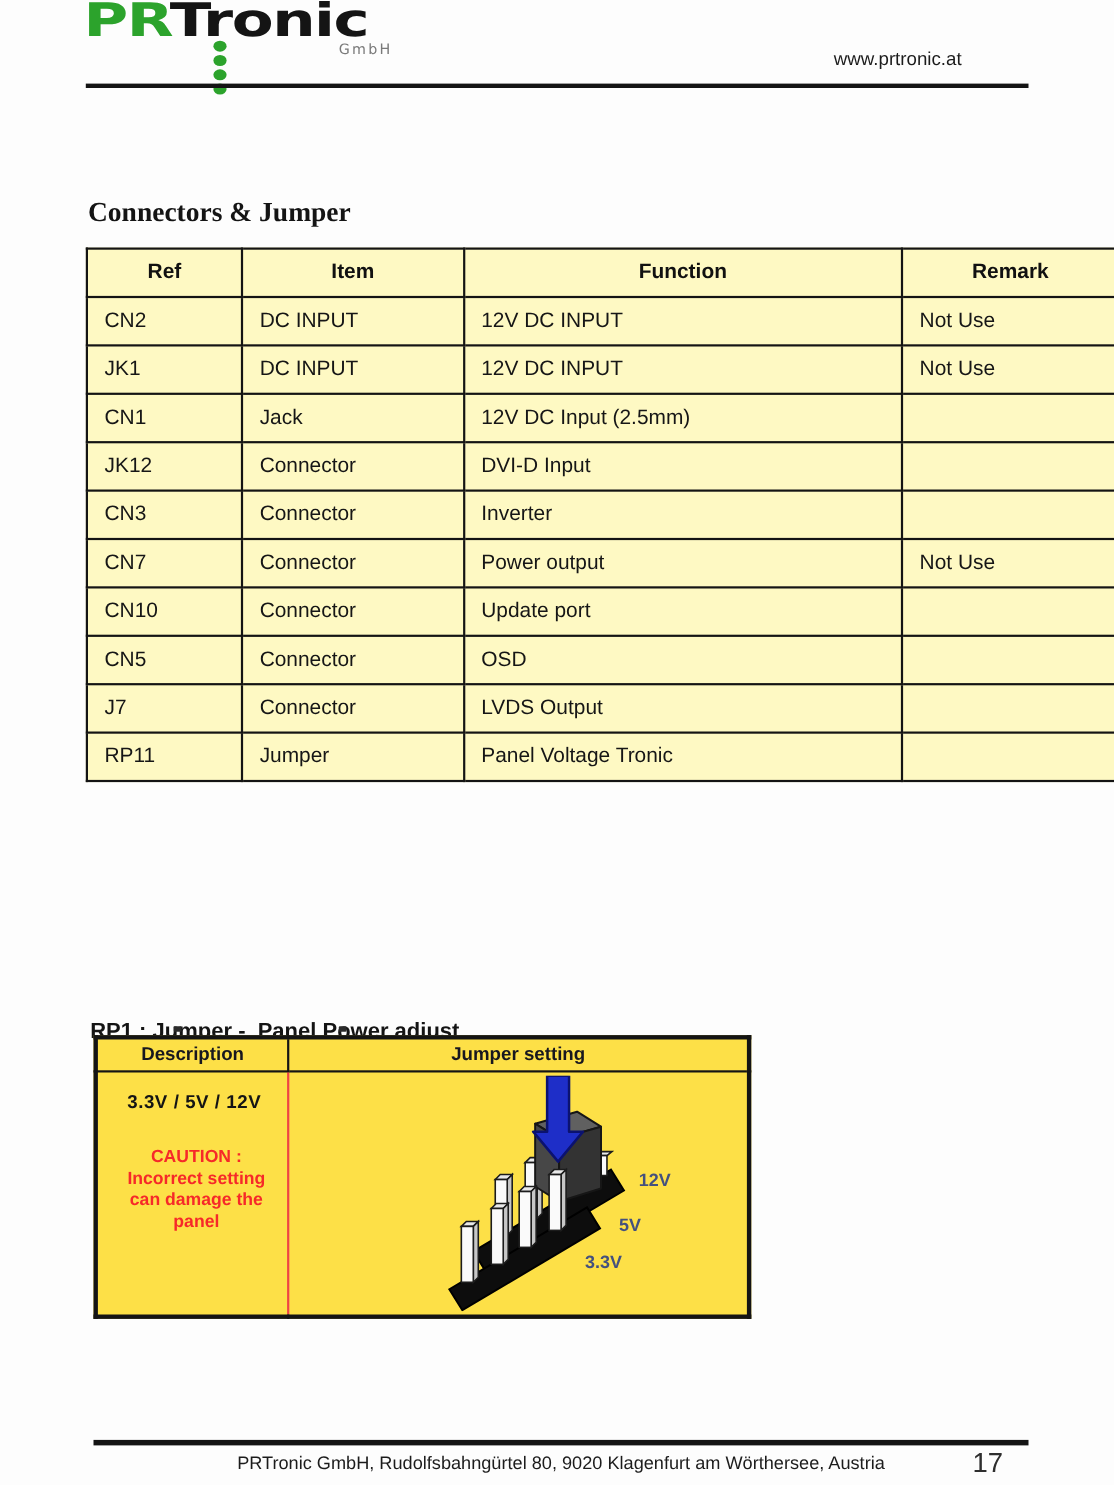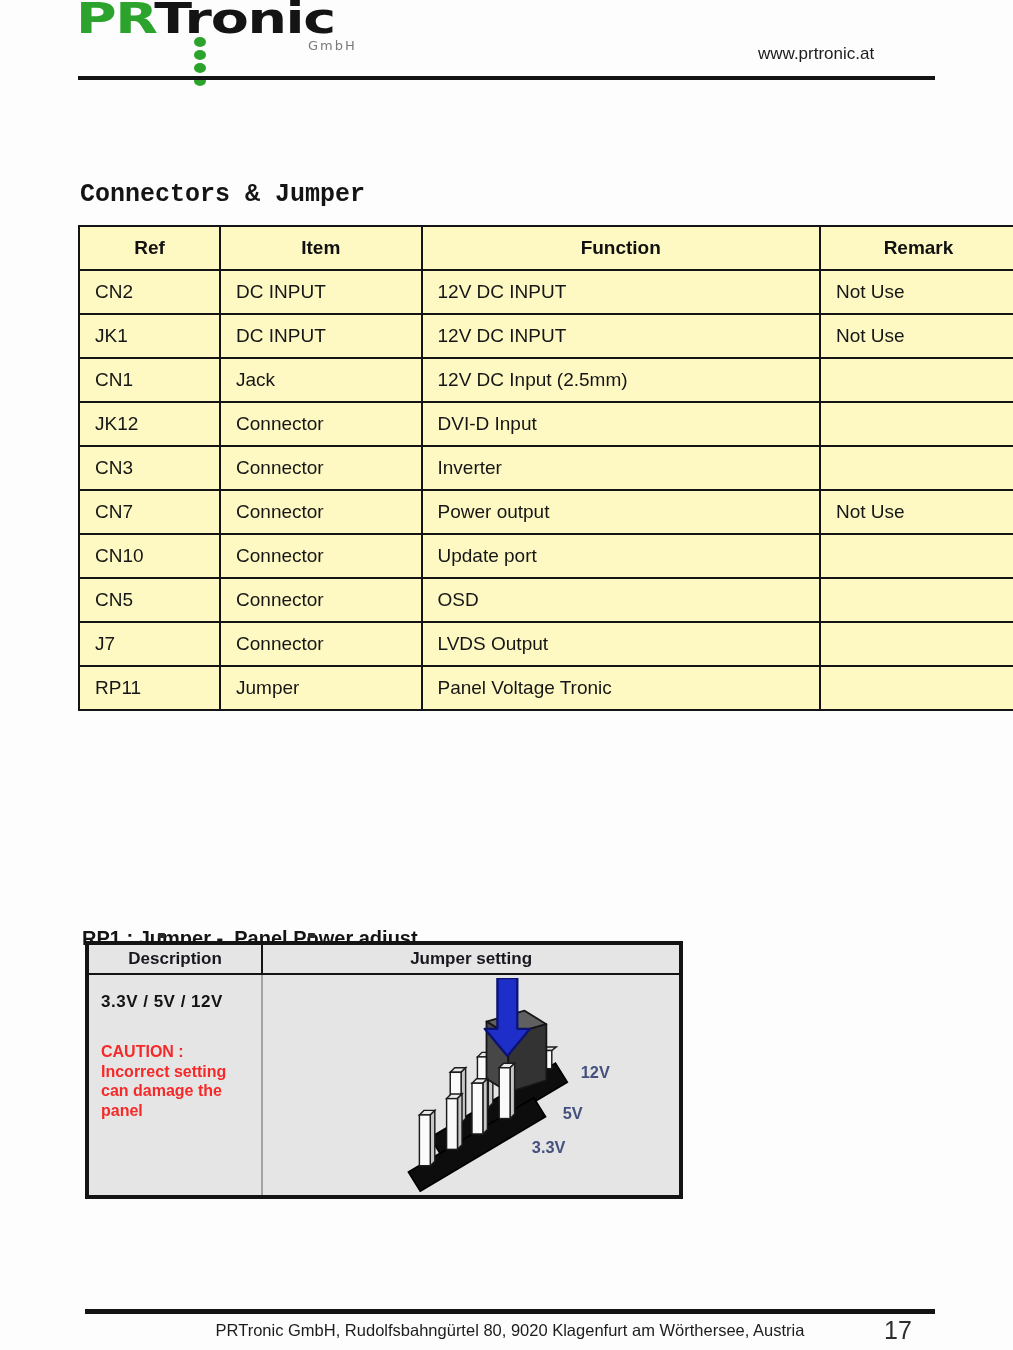--- a/index.html
+++ b/index.html
@@ -25,21 +25,21 @@
   .logo-dots { position:absolute; left:118px; top:37px; width:14px; }
   .logo-dots .dot {
     width:12px; height:10px; border-radius:50%; background:#2CA32C; margin-bottom:3px;
   }
   .website { position:absolute; left:758px; top:44px; font-size:17px; color:#1c1c1c; }
   .header-rule { position:absolute; left:78px; top:76px; width:857px; height:4px; background:#141414; }
 
   
   .section-title {
     position:absolute; left:80px; top:180px;
-    font-family:Liberation Mono, monospace; font-weight:bold; font-size:25px; color:#141414;
+    font-family:Liberation Serif, serif; font-weight:bold; font-size:25px; color:#141414;
   }
 
   
   table.main-table {
     position:absolute; left:78px; top:225px; width:940px;
     border-collapse:collapse; table-layout:fixed;
     border:1px solid #14b8a6; background:#fef9c3;
   }
   table.main-table th, table.main-table td {
     border:2px solid #141414; font-size:19px; height:40px;
@@ -53,28 +53,28 @@
     position:absolute; left:82px; top:884px;
     font-size:20px; font-weight:bold; color:#141414; white-space:pre;margin-top:43px;
   }
   .artifact-mark { position:absolute; width:7px; height:5px; background:#2b2b2b; border-radius:1px; }
   .mark-1 { left:158px; top:933px; }
   .mark-2 { left:308px; top:933px; }
 
   table.rp1-table {
     position:absolute; left:85px; top:941px; width:598px;
     border-collapse:collapse; table-layout:fixed;
-    border:4px solid #141414; background:#e5e5e5;
+    border:4px solid #141414; background:#fde047;
   }
   table.rp1-table th {
     border:2px solid #141414; font-size:17px; font-weight:bold;
     height:26px; text-align:center; color:#17171f;
   }
   table.rp1-table td {
-    border:2px solid #a3a3a3; height:218px; vertical-align:top; position:relative;
+    border:2px solid #ef4444; height:218px; vertical-align:top; position:relative;text-align:center;
   }
   .desc-cell { padding:16px 8px 0 11px; }
   .desc-voltages { font-size:17px; font-weight:bold; color:#141414; letter-spacing:0.5px; }
   .caution { margin-top:30px; width:155px; font-size:16px; font-weight:bold; line-height:1.22; }
   .jumper-cell-inner { position:relative; width:100%; height:100%;margin-left:26px; }
   .jumper-svg { position:absolute; left:100px; top:2px; }
 
   
   .footer-rule { position:absolute; left:85px; top:1309px; width:850px; height:5px; background:#141414; }
   .footer-address {

